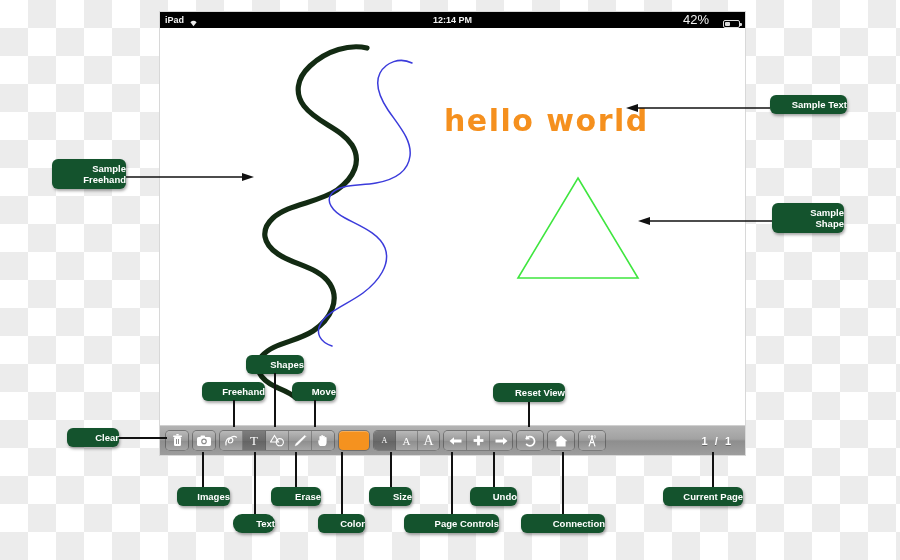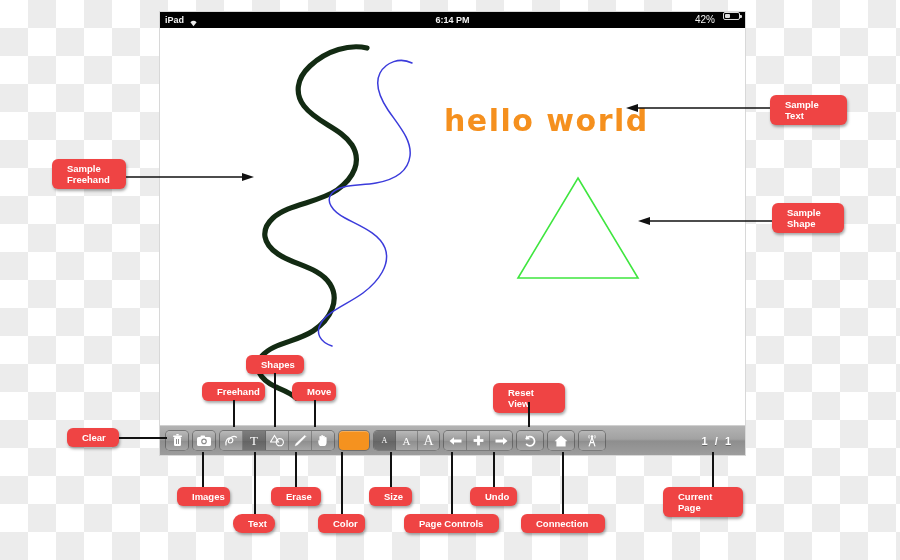--- a/index.html
+++ b/index.html
@@ -51,23 +51,23 @@
     position: absolute;
     left: 0; right: 0;
     text-align: center;
     font-weight: bold;
     font-size: 9px;
     pointer-events: none;
   }
   #status-bar .sb-right {
     margin-left: auto;
     display: flex;
-    align-items: flex-start;
-    gap: 8px;
-    font-size: 10px;
+    align-items: flex-end;
+    gap: 14px;
+    font-size: 13px;
   }
   .device-label { font-weight: bold; font-size: 9px; letter-spacing: 0px; }
   .wifi-ic { display: inline-block; width: 11px; height: 9px; }
   .batt {
     width: 17px; height: 8px;
     border: 1px solid #dcdcdc;
     border-radius: 2px;
     position: relative;
     box-sizing: border-box;
     padding: 1px;
@@ -169,27 +169,27 @@
     font-weight: bold;
     letter-spacing: 2px;
     text-shadow: 0 1px 0 rgba(0,0,0,.3);
     padding-right: 6px;
     text-align: center;
   }
 
   
   .callout {
     position: absolute;
-    background: #ef4444;
+    background: #14532d;
     color: #ffffff;
     font-size: 9.5px;
     font-weight: bold;
     border-radius: 6px;
-    padding: 4px 15px;
-    text-align: left;
+    padding: 4px 0;
+    text-align: right;
     line-height: 11px;
     box-shadow: 1px 2px 3px rgba(0,0,0,.35);
     white-space: pre-line;
     box-sizing: border-box;
   }
   .leader {
     position: absolute;
     background: #111111;
   }
   .leader.v { width: 1.6px; }
@@ -203,21 +203,21 @@
 
   <div id="status-bar">
     <div class="sb-left">
       <span class="device-label">iPad</span>
       <span class="wifi-ic">
         <svg width="11" height="9" viewBox="0 0 11 9">
           <path d="M5.5 8.2 L2.4 4.2 A4.6 4.6 0 0 1 8.6 4.2 Z" fill="#ececec"></path>
         </svg>
       </span>
     </div>
-    <div class="sb-center">6:14 PM</div>
+    <div class="sb-center">12:14 PM</div>
     <div class="sb-right">
       <span>42%</span>
       <span class="batt">
           <span class="fill"></span>
         </span>
     </div>
   </div>
 
   <div id="canvas-area">
     <svg id="canvas-svg" width="585" height="397" viewBox="0 0 585 397">

